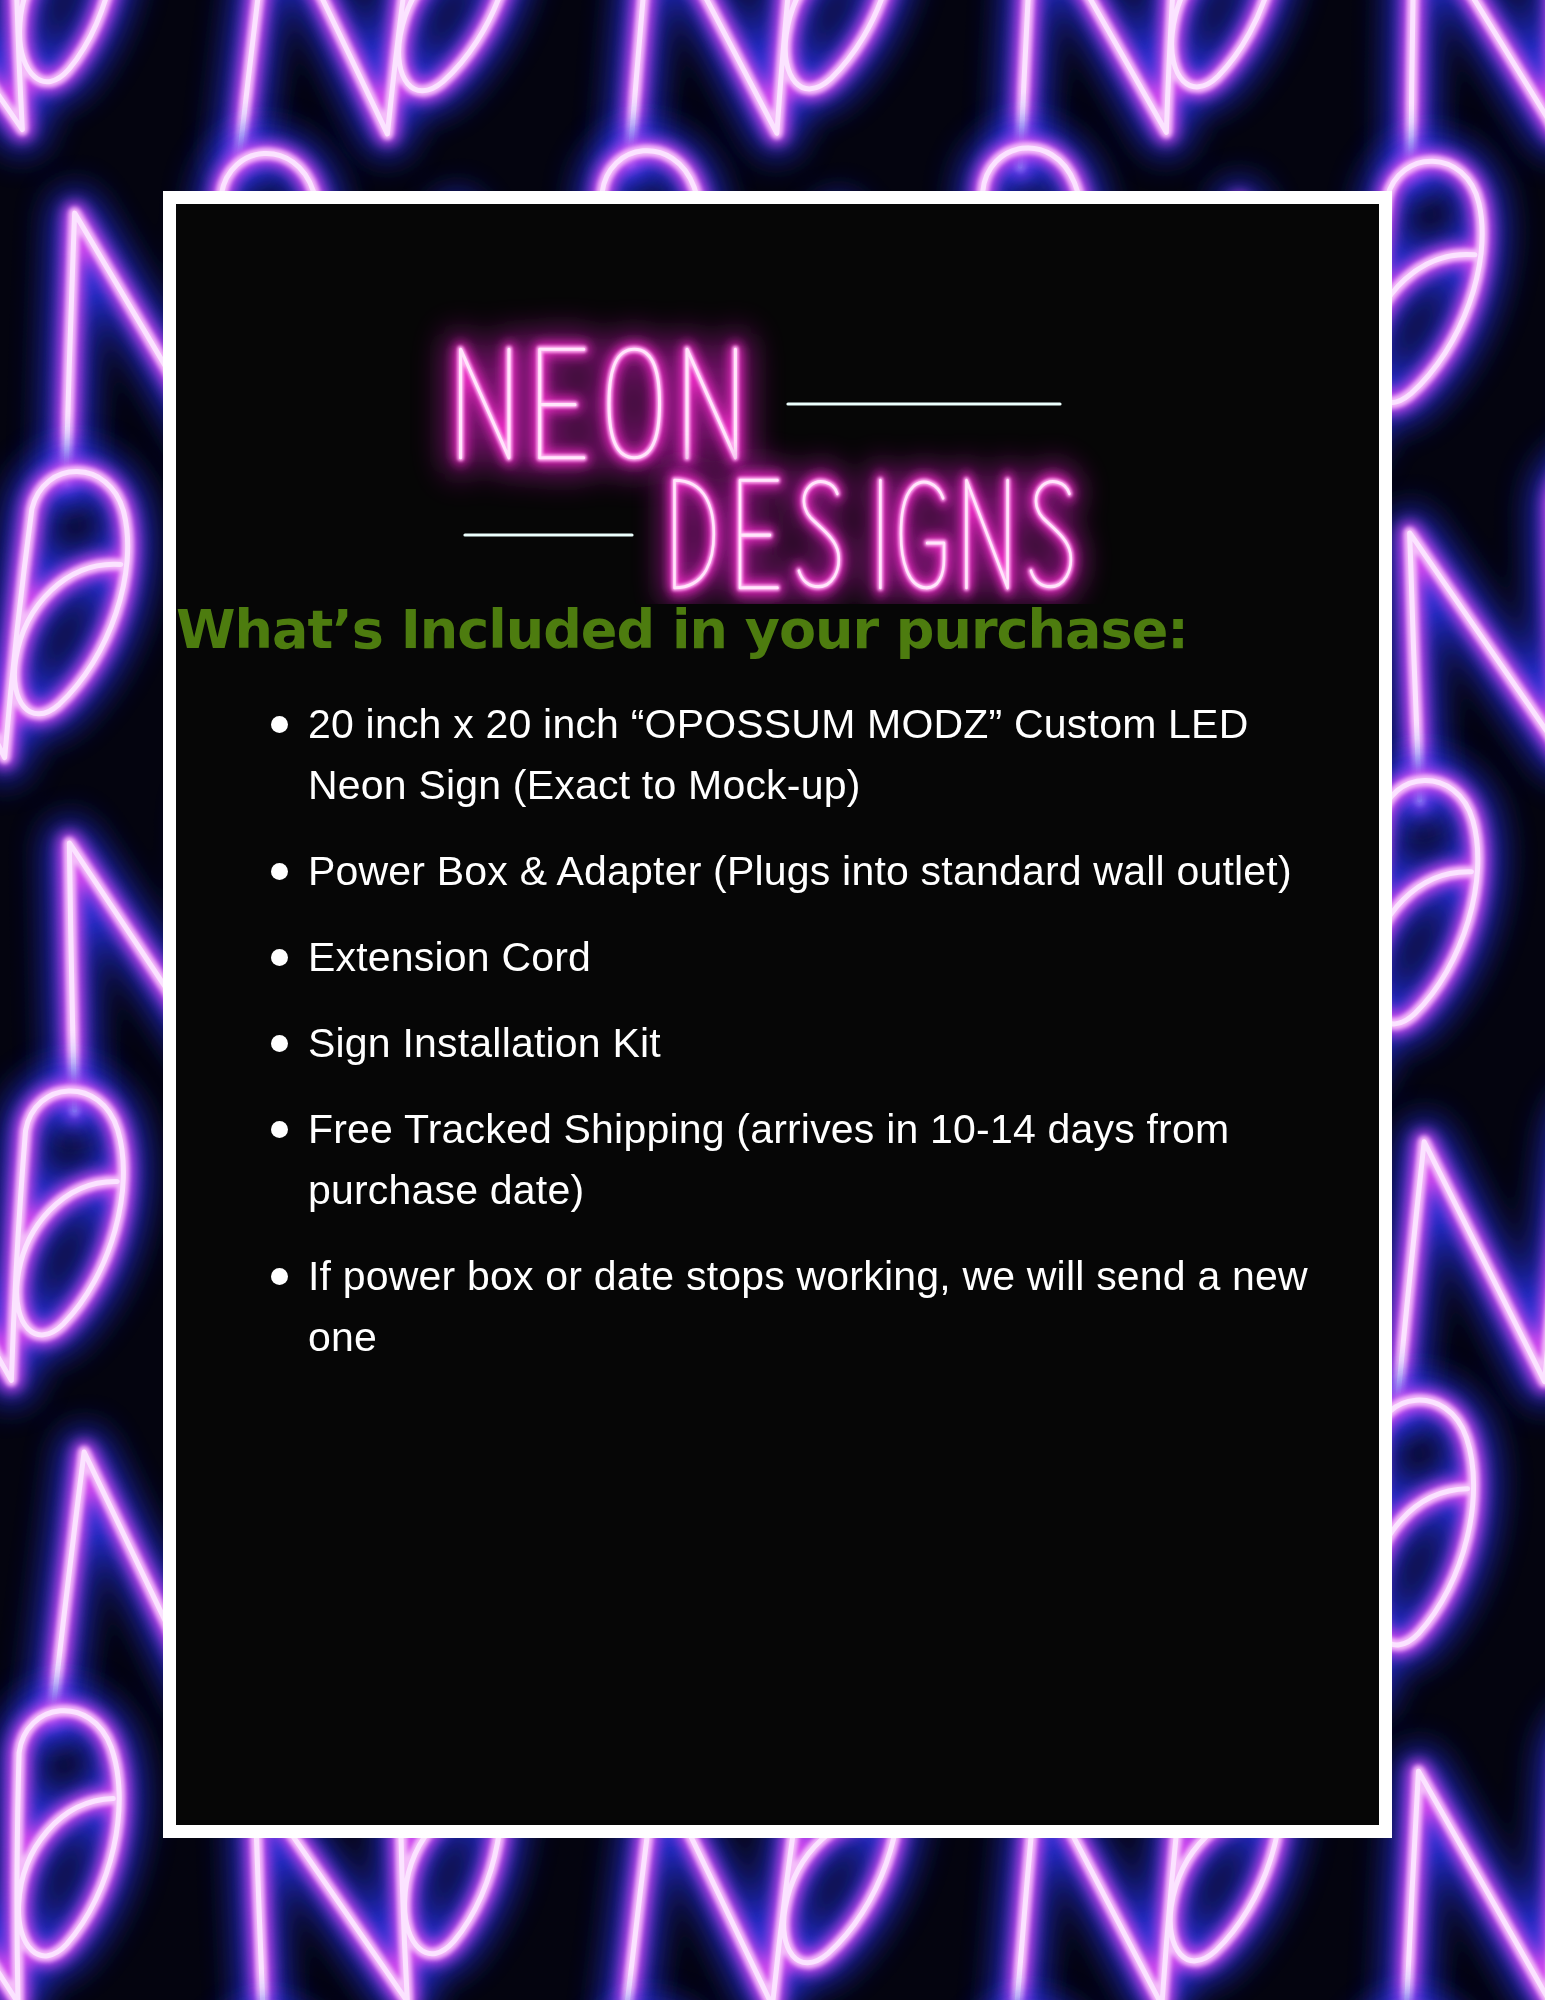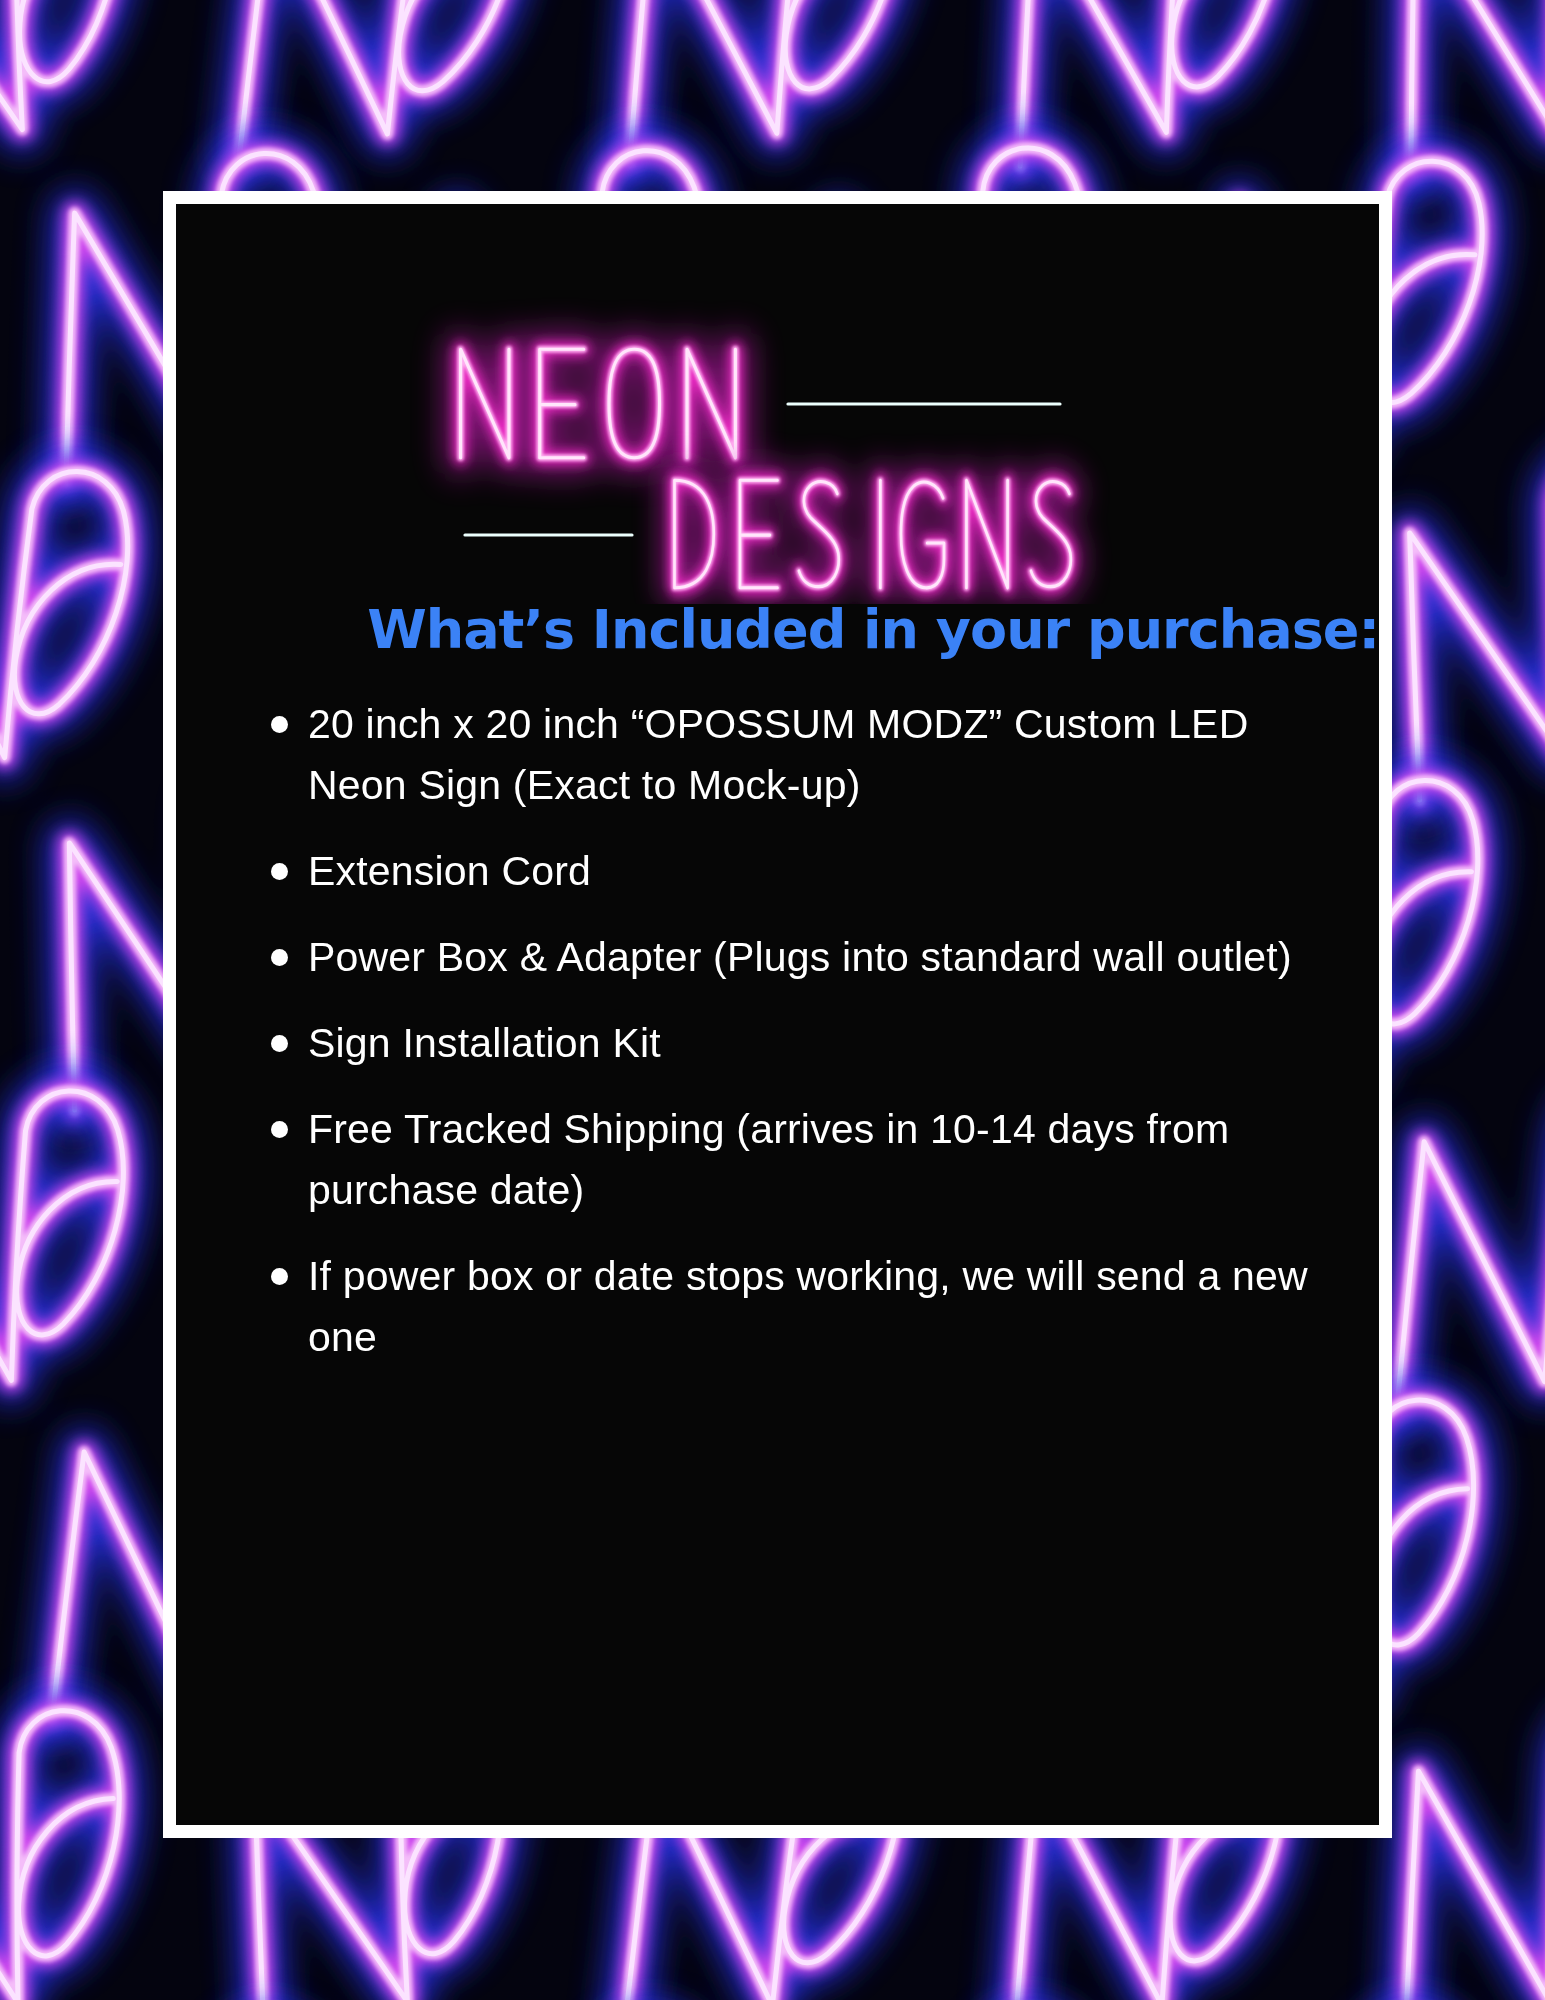--- a/index.html
+++ b/index.html
@@ -24,21 +24,21 @@
   .l-glow{fill:none;stroke:#c41bb4;stroke-width:30;stroke-linecap:round;stroke-linejoin:round;filter:url(#b16);opacity:.6;}
   .l-rim {fill:none;stroke:#ff2ed2;stroke-width:12;stroke-linecap:round;stroke-linejoin:round;filter:url(#b6);opacity:.85;}
   .l-core{fill:none;stroke:#ffaef0;stroke-width:6;stroke-linecap:round;stroke-linejoin:round;filter:url(#b2);}
   .l-hot {fill:none;stroke:#ffe6fb;stroke-width:2.8;stroke-linecap:round;stroke-linejoin:round;}
   .t-glow{fill:none;stroke:#0c8a84;stroke-width:30;stroke-linecap:round;filter:url(#b16);opacity:.8;}
   .t-rim {fill:none;stroke:#23dcd2;stroke-width:13;stroke-linecap:round;filter:url(#b6);opacity:.9;}
   .t-core{fill:none;stroke:#9ef7f0;stroke-width:7;stroke-linecap:round;filter:url(#b2);}
   .t-hot {fill:none;stroke:#ecfffd;stroke-width:3.2;stroke-linecap:round;}
   
   h1.heading{
-    margin:-6px 0 0 0;text-align:right;color:#3b82f6;
+    margin:-6px 0 0 0;text-align:left;color:#4d7c0f;
     font-family:"DejaVu Sans",sans-serif;font-weight:bold;
     font-size:54px;line-height:64px;letter-spacing:-1px;
   }
   
   ul.included{list-style:none;margin:32px 0 0 0;padding:0;}
   ul.included li{display:flex;margin:0 16px 25px 95px;}
   .dot{flex:0 0 auto;width:17px;height:17px;border-radius:50%;background:#ffffff;margin:22px 20px 0 0;}
   .li-text{width:1045px;color:#ffffff;font-size:41px;line-height:61px;letter-spacing:.2px;}
 </style>
 </head>
@@ -210,25 +210,25 @@
 
   <h1 class="heading">What’s Included in your purchase:</h1>
 
   <ul class="included">
       <li>
         <span class="dot"></span>
         <span class="li-text">20 inch x 20 inch “OPOSSUM MODZ” Custom LED Neon Sign (Exact to Mock-up)</span>
       </li>
       <li>
         <span class="dot"></span>
+        <span class="li-text">Power Box &amp; Adapter (Plugs into standard wall outlet)</span>
+      </li>
+      <li>
+        <span class="dot"></span>
         <span class="li-text">Extension Cord</span>
-      </li>
-      <li>
-        <span class="dot"></span>
-        <span class="li-text">Power Box &amp; Adapter (Plugs into standard wall outlet)</span>
       </li>
       <li>
         <span class="dot"></span>
         <span class="li-text">Sign Installation Kit</span>
       </li>
       <li>
         <span class="dot"></span>
         <span class="li-text">Free Tracked Shipping (arrives in 10-14 days from purchase date)</span>
       </li>
       <li>

